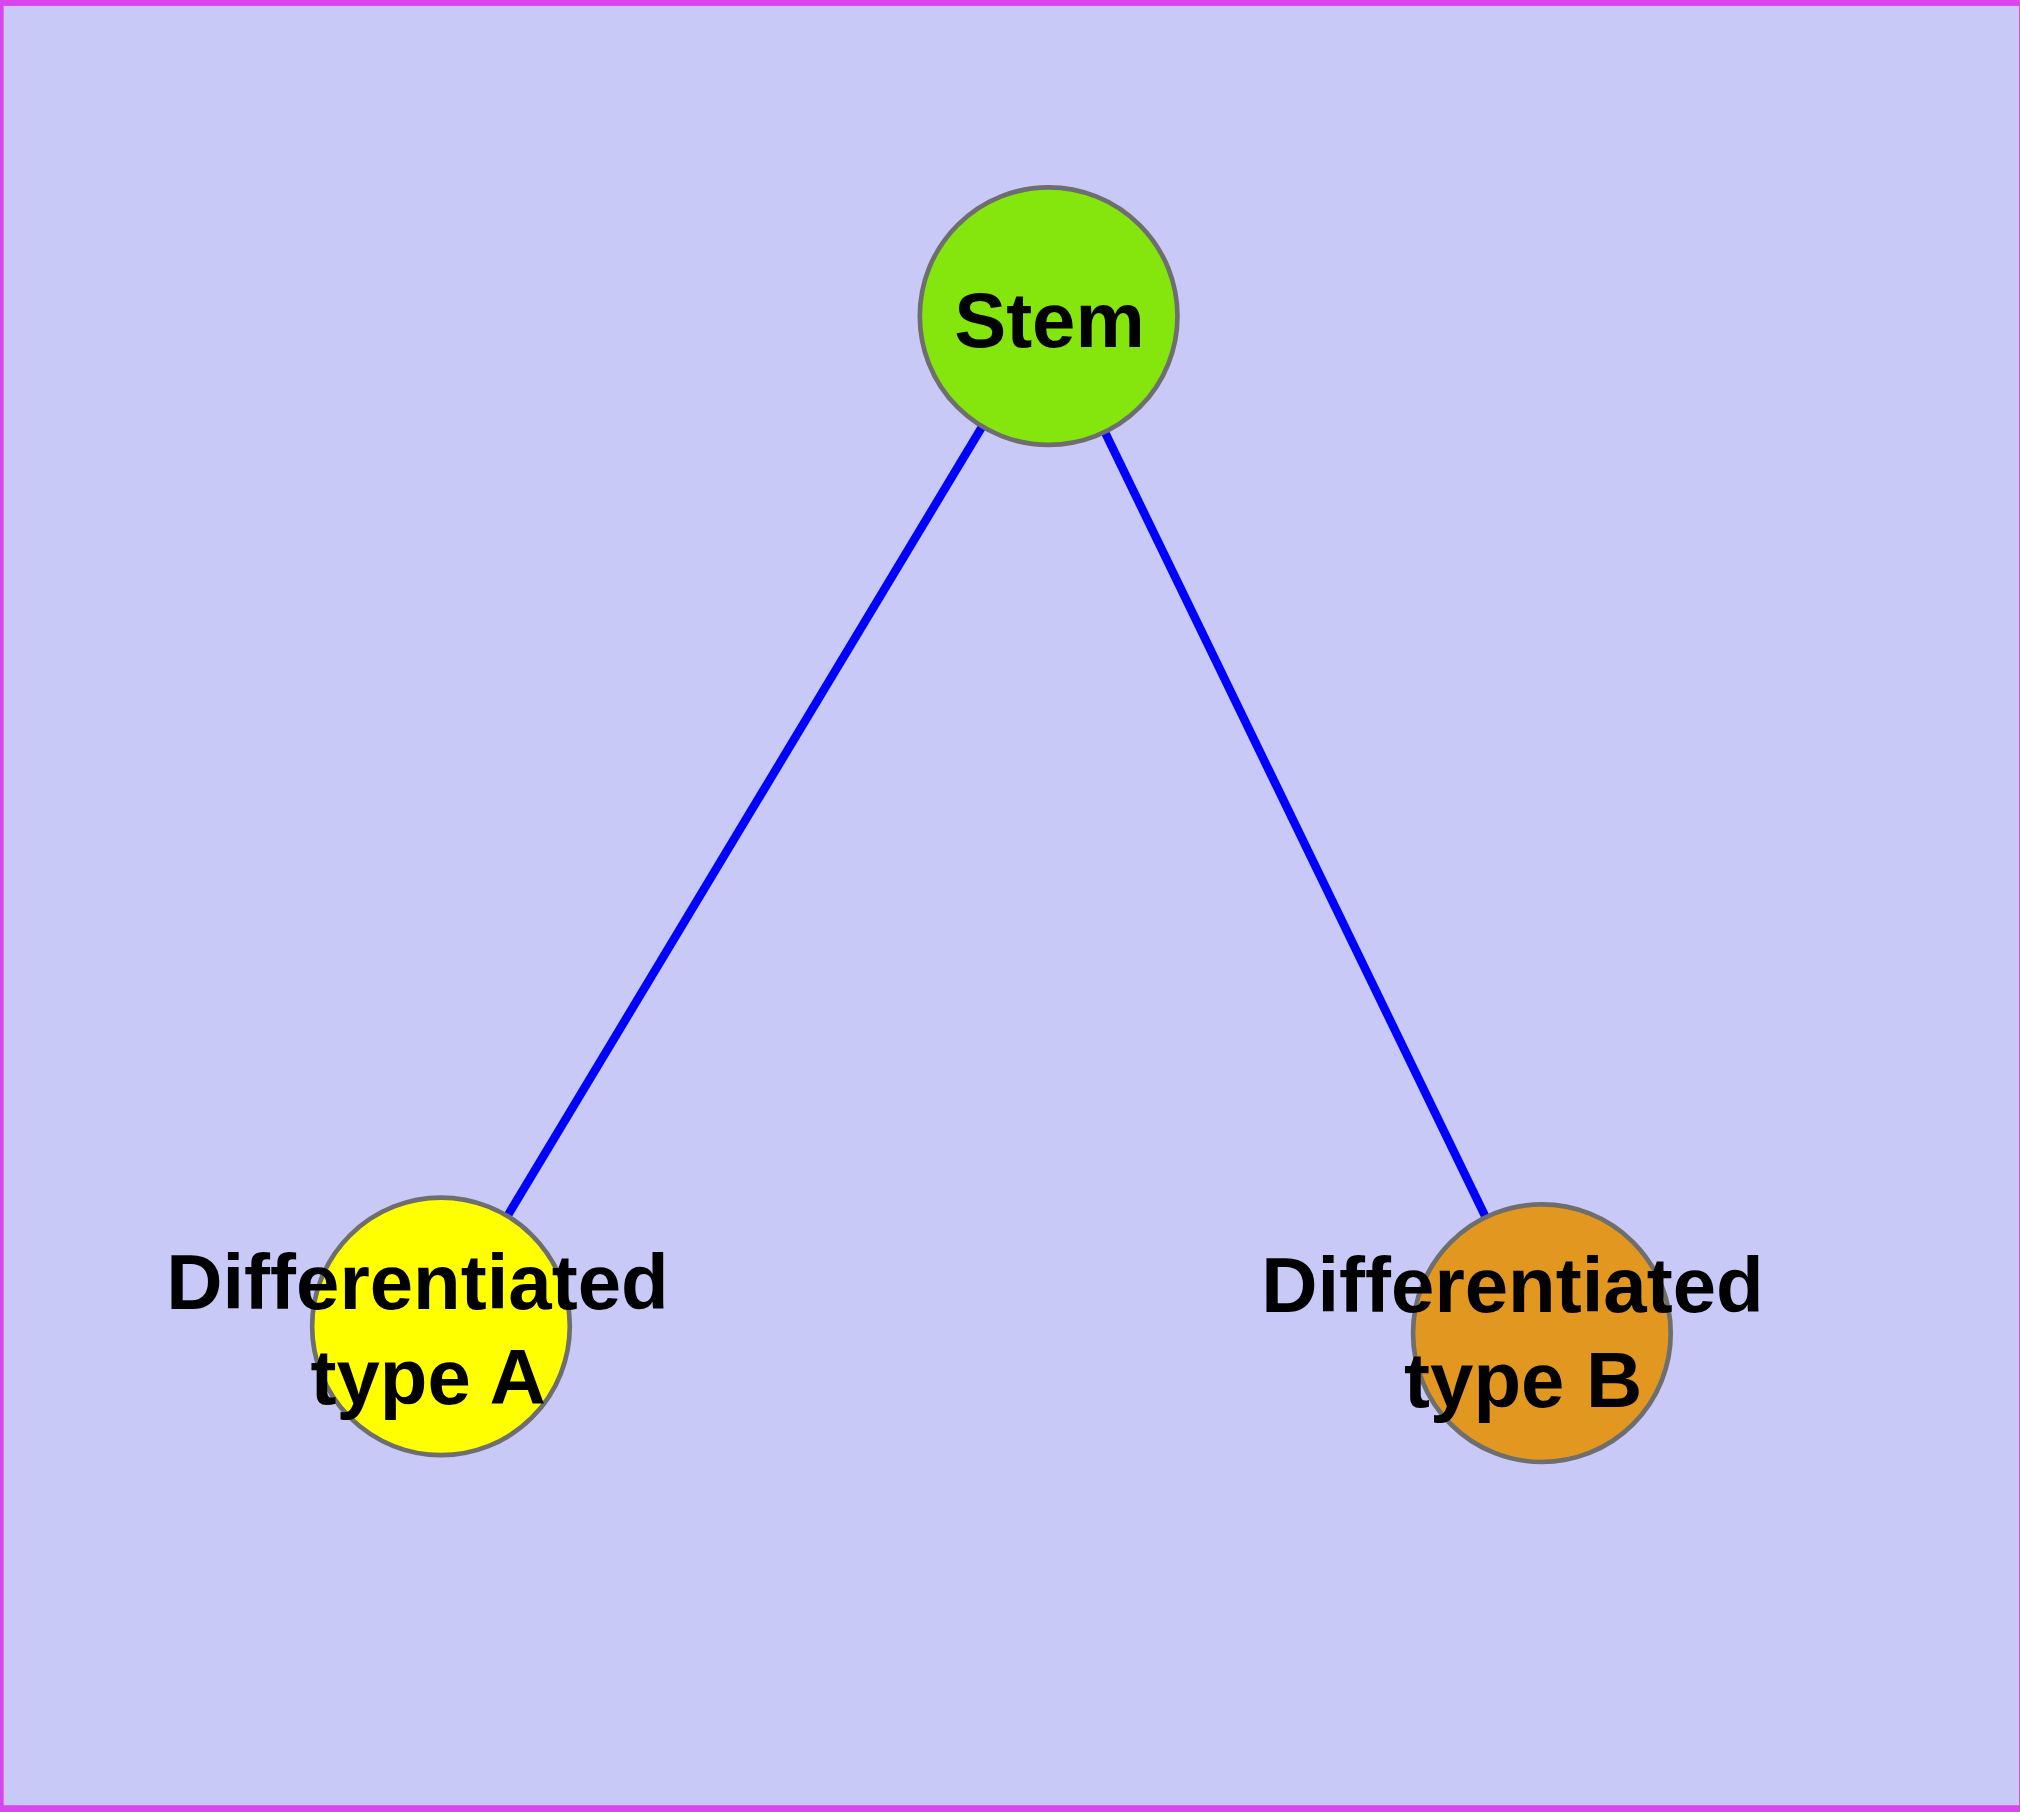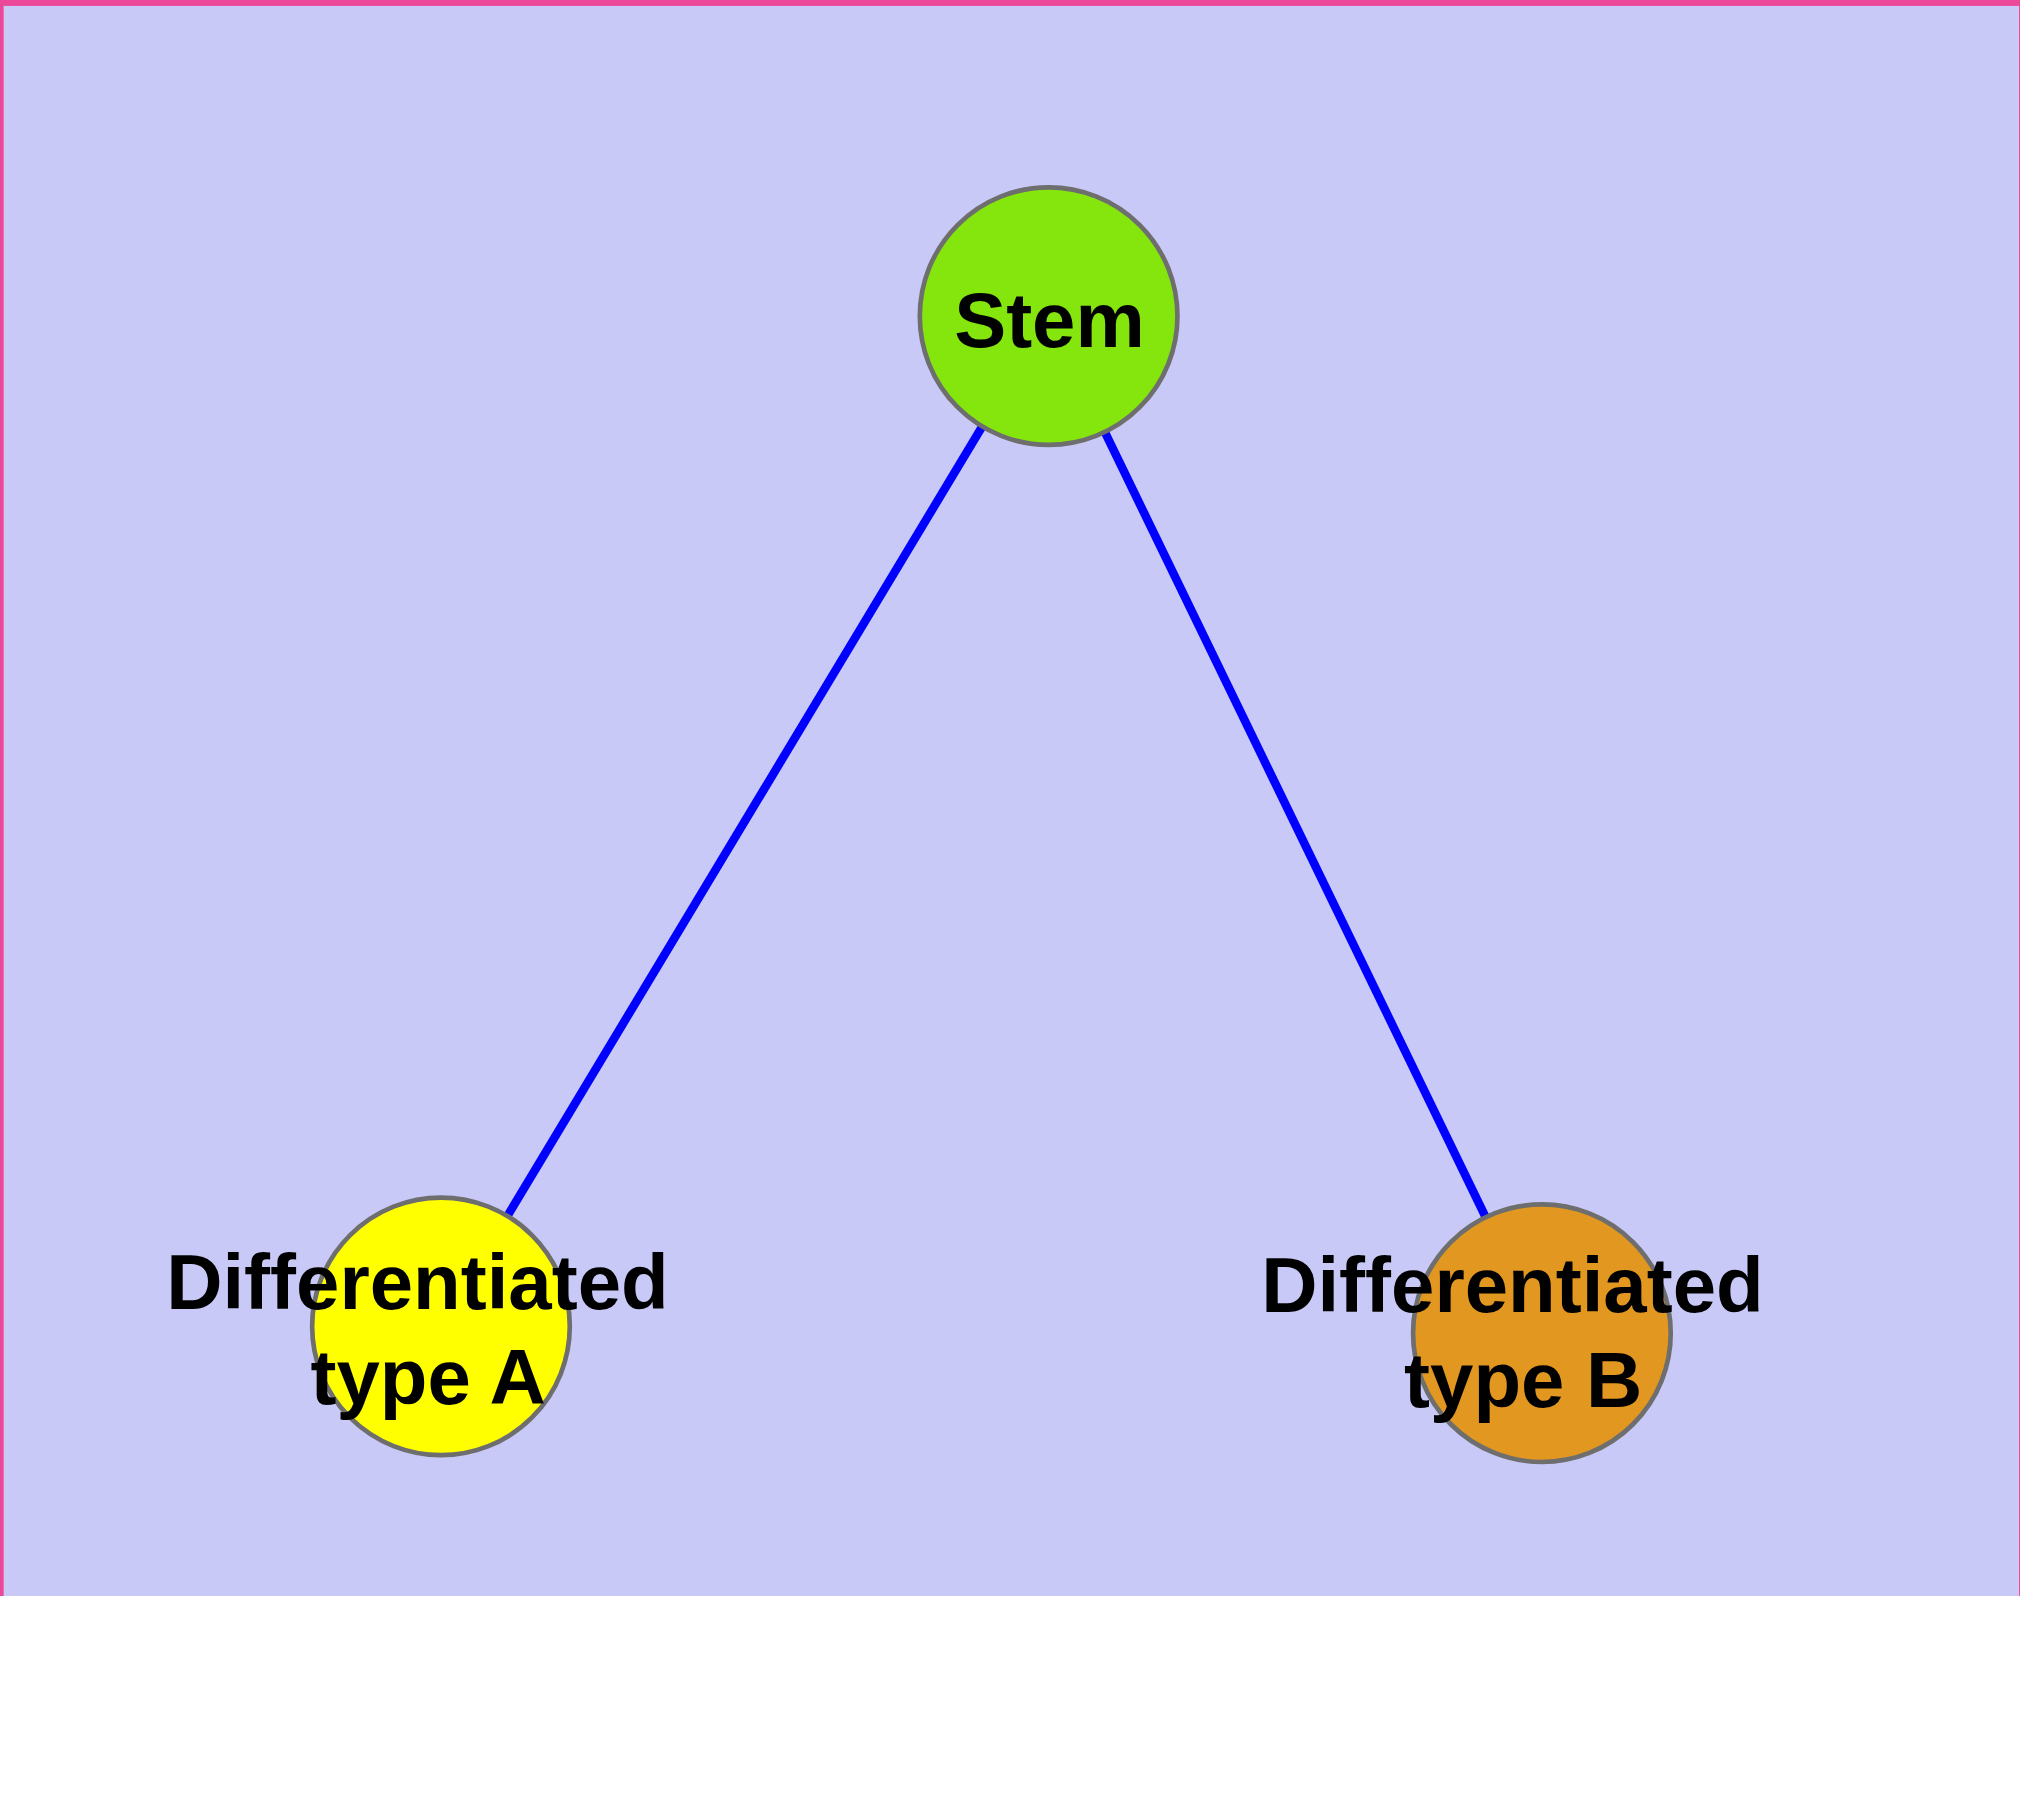--- a/index.html
+++ b/index.html
@@ -3,22 +3,22 @@
 <meta charset="utf-8">
 <style>
   html, body {
     margin: 0;
     padding: 0;
     background: #ffffff;
   }
   .stage {
     position: relative;
     width: 2021px;
-    height: 1596px;
-    background: #ec4899;
+    height: 1812px;
+    background: #d946ef;
     overflow: hidden;
   }
   svg.graph {
     display: block;
     width: 2021px;
     height: 1812px;
   }
   .node-label {
     font-family: "Liberation Sans", sans-serif;
     font-weight: bold;

